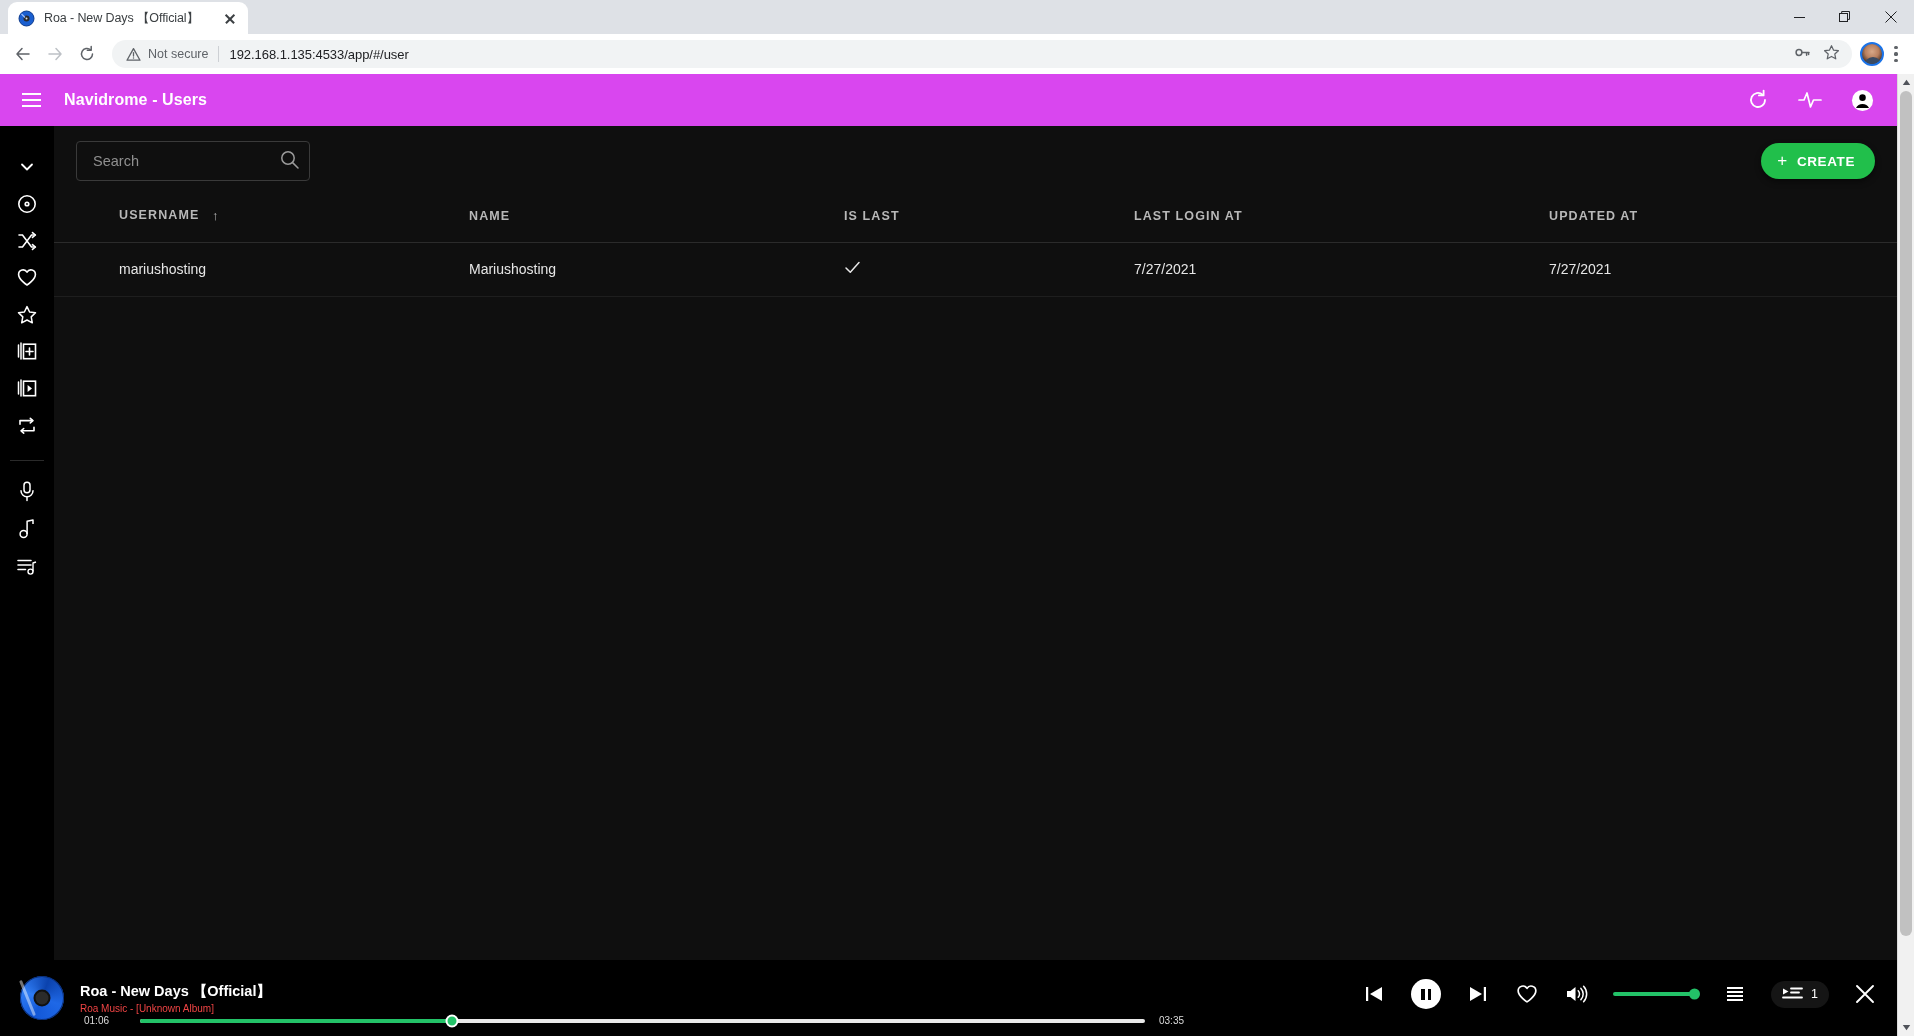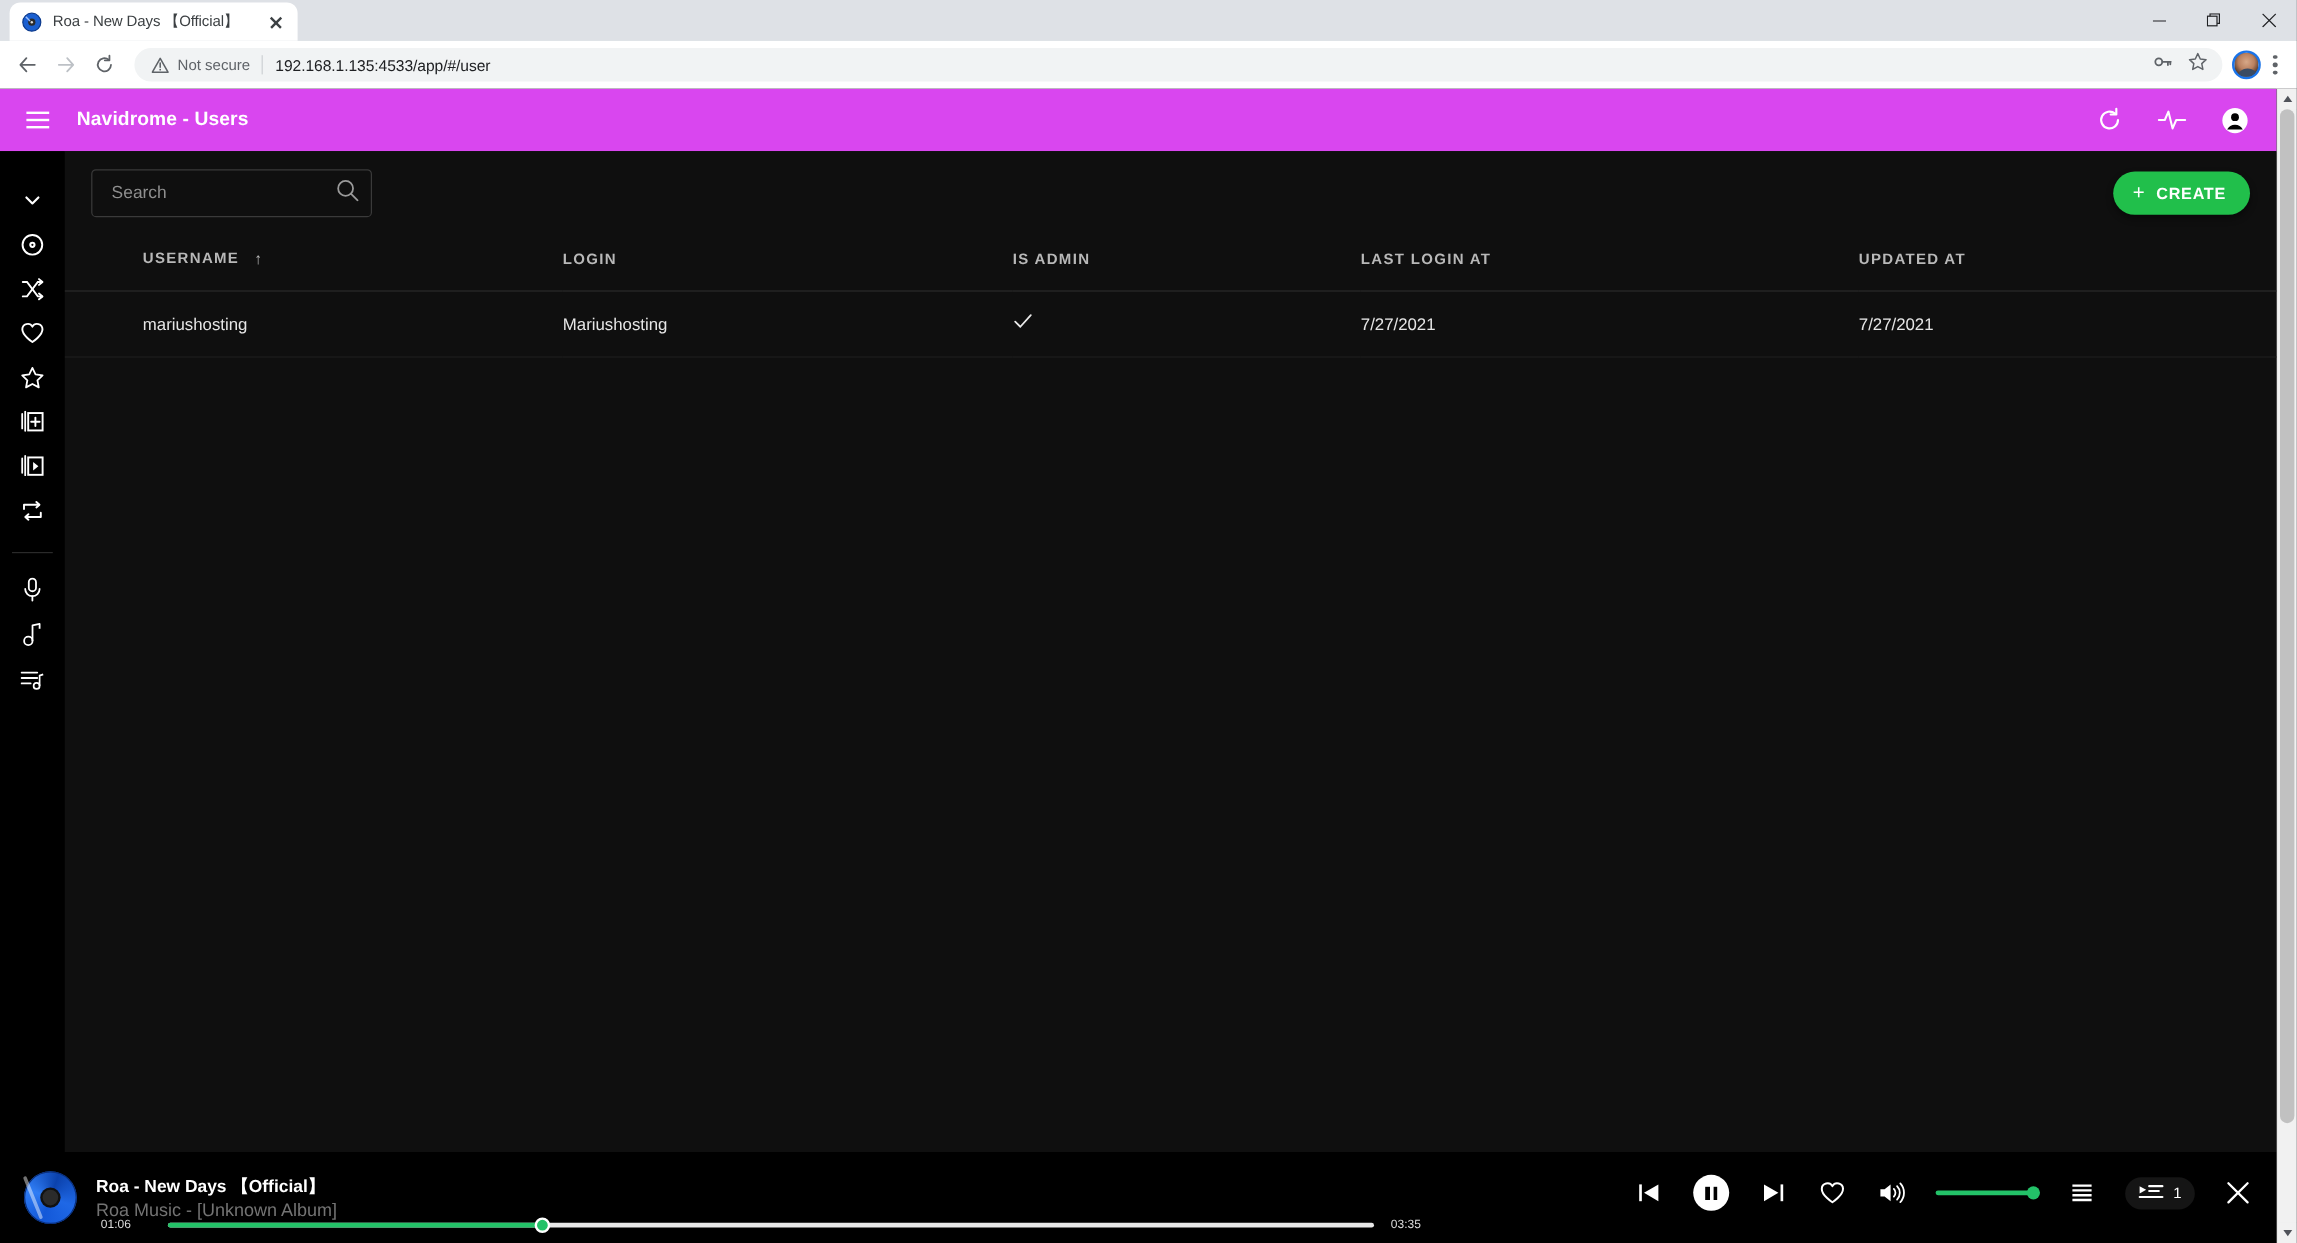--- a/index.html
+++ b/index.html
@@ -161,21 +161,21 @@
     content:''; position:absolute; left:50%; top:50%; width:13px; height:13px;
     transform:translate(-50%,-50%); border-radius:50%; background:#2b2b2b;
     box-shadow: 0 0 0 2px #111;
   }
   .cover::before {
     content:''; position:absolute; left:6px; top:3px; width:3px; height:38px;
     background: rgba(255,255,255,0.45); transform: rotate(-22deg); border-radius:2px;
   }
   .meta { margin-left: 16px; display:flex; flex-direction:column; gap:2px; width: 470px; }
   .track-title { font-size:14.5px; font-weight:bold; color:#fff; white-space:nowrap; }
-  .track-sub { font-size:15px; color:#737373; white-space:nowrap; }
+  .track-sub { font-size:10px; color:#ef4444; white-space:nowrap; }
 
   .progress-row {
     position:absolute; left: 84px; right: 0; bottom: 10px;
     display:flex; align-items:center; gap: 14px; pointer-events:none;
   }
   .time { font-size:10px; color:#dcdcdc; width: 42px; flex:0 0 42px; }
   .time.right { text-align:left; }
   .bar { height:4px; border-radius:2px; background:#e8e8e8; position:relative; width: 1005px; flex:0 0 1005px; }
   .bar-fill { position:absolute; left:0; top:0; bottom:0; border-radius:2px; background:#23c268; }
   .bar-thumb {
@@ -425,22 +425,22 @@
             </div>
           </div>
 
           <table class="users">
             <thead>
               <tr>
                 <th class="col-username">
                   <span>USERNAME</span>
                   <span class="sort-arrow">↑</span>
                 </th>
-                <th class="col-name">LOGIN</th>
-                <th class="col-admin">IS ADMIN</th>
+                <th class="col-name">NAME</th>
+                <th class="col-admin">IS LAST</th>
                 <th class="col-last">LAST LOGIN AT</th>
                 <th class="col-updated">UPDATED AT</th>
               </tr>
             </thead>
             <tbody>
               <tr>
                 <td class="col-username">mariushosting</td>
                 <td class="col-name">Mariushosting</td>
                 <td class="col-admin">
                   <span class="check">

